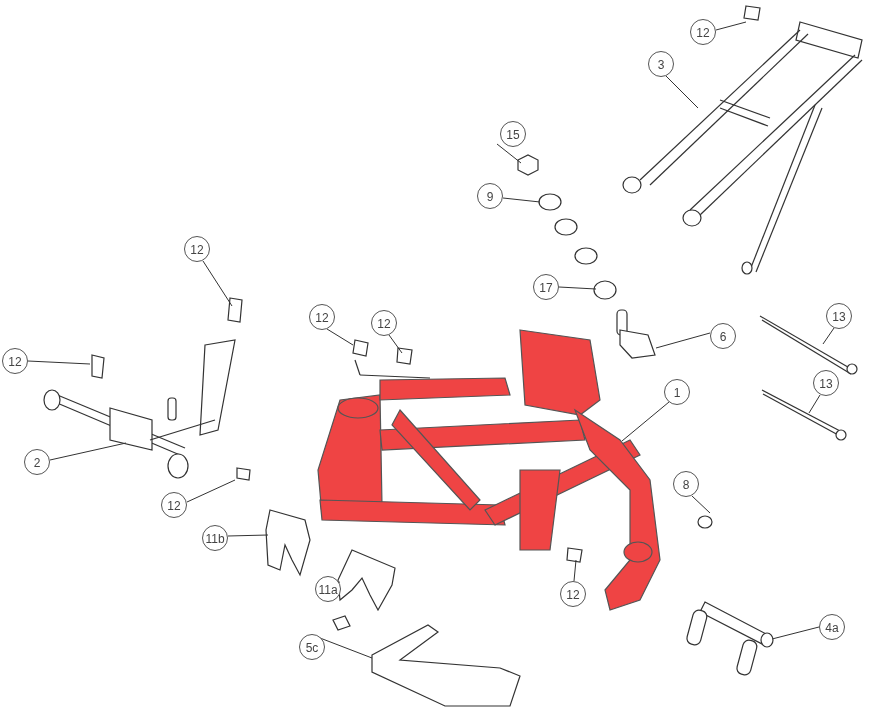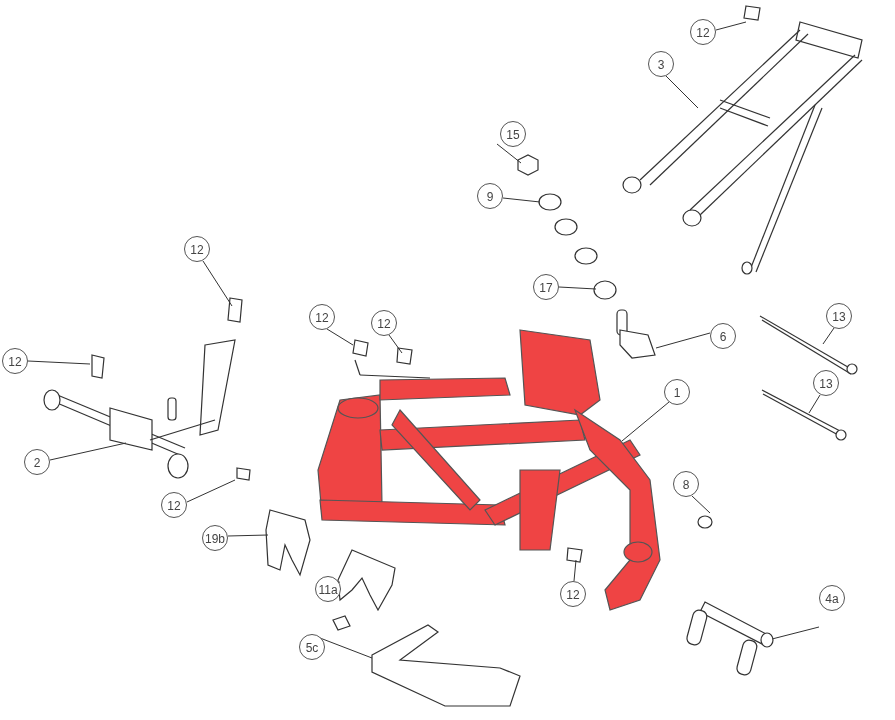--- a/index.html
+++ b/index.html
@@ -144,18 +144,18 @@
 <div class="callout" style="left:15px;top:361px">12</div>
 <div class="callout" style="left:322px;top:317px">12</div>
 <div class="callout" style="left:384px;top:323px">12</div>
 <div class="callout" style="left:723px;top:336px">6</div>
 <div class="callout" style="left:839px;top:316px">13</div>
 <div class="callout" style="left:826px;top:383px">13</div>
 <div class="callout" style="left:677px;top:392px">1</div>
 <div class="callout" style="left:37px;top:462px">2</div>
 <div class="callout" style="left:174px;top:505px">12</div>
 <div class="callout" style="left:686px;top:484px">8</div>
-<div class="callout" style="left:215px;top:538px">19b</div>
+<div class="callout" style="left:215px;top:538px">11b</div>
 <div class="callout" style="left:328px;top:589px">11a</div>
 <div class="callout" style="left:573px;top:594px">12</div>
 <div class="callout" style="left:312px;top:647px">5c</div>
-<div class="callout" style="left:832px;top:598px">4a</div>
+<div class="callout" style="left:832px;top:627px">4a</div>
 </div>
 
 </body></html>

